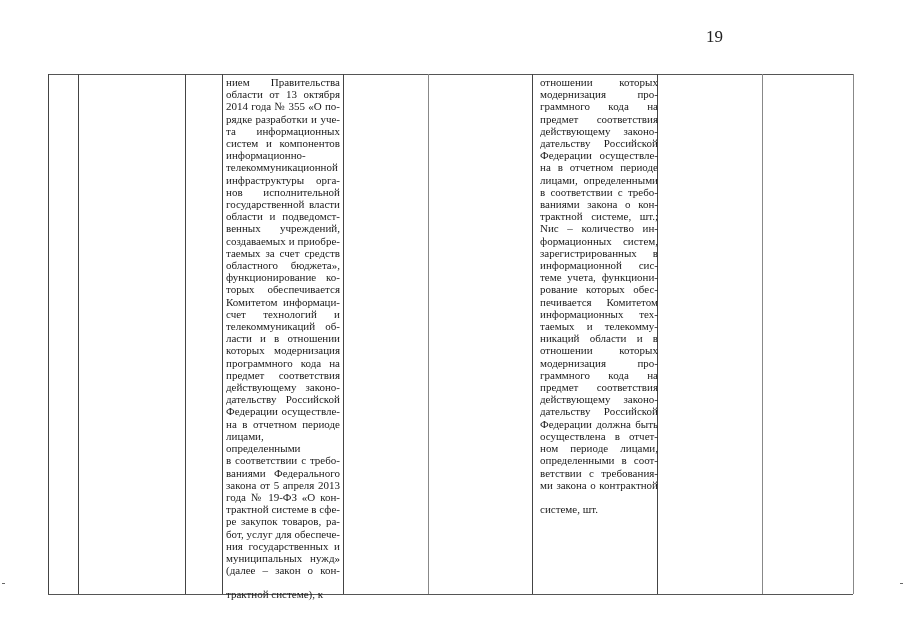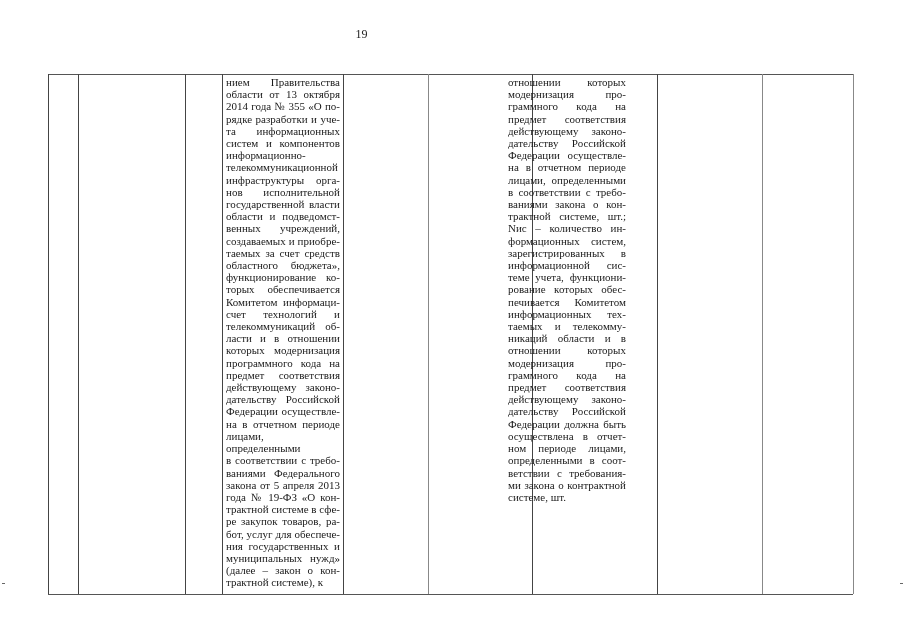--- a/index.html
+++ b/index.html
@@ -1,27 +1,27 @@
 <!DOCTYPE html>
 <html><head>
 <meta charset="utf-8">
 <style>
   html, body { margin:0; padding:0; background:#ffffff; }
   body { width:905px; height:640px; position:relative; overflow:hidden;
          font-family:"Liberation Serif", "DejaVu Serif", serif; color:#1a1a1a; }
-  .page-number { position:absolute; top:27px; left:0; width:723px; text-align:center;
-                 font-size:12px; color:#222; }
+  .page-number { position:absolute; top:27px; left:0; width:723px; text-align:right;
+                 font-size:17px; color:#222; }
   .table-frame { position:absolute; top:74px; left:48px; width:805px; height:519px;
                  border-top:1px solid #555; border-bottom:1px solid #555; }
   .vline { position:absolute; top:74px; height:520px; width:0; border-left:1px solid #444; }
   .vline.light { border-left-color:#888; }
   .cell { position:absolute; top:76px; font-size:11px; line-height:12.2px;
           text-align:justify; hyphens:manual; }
   .cell p { margin:0; text-align:justify; text-align-last:justify; }
-  .cell p.last { text-align-last:left; }
+  .cell p.last { text-align-last:left;margin-top:12px; }
   .tick { position:absolute; top:583px; width:3px; height:1px; background:#666; }
 </style>
 </head>
 <body>
 
 <div class="page-number">19</div>
 
 <div class="table-frame"></div>
 
 <div class="vline" style="left:48px;"></div>
@@ -74,21 +74,21 @@
     <p>закона от 5 апреля 2013</p>
     <p>года № 19-ФЗ «О кон-</p>
     <p>трактной системе в сфе-</p>
     <p>ре закупок товаров, ра-</p>
     <p>бот, услуг для обеспече-</p>
     <p>ния государственных и</p>
     <p>муниципальных нужд»</p>
     <p>(далее – закон о кон-</p>
     <p class="last">трактной системе), к</p>
   </div>
-<div class="cell" id="col7" style="left:508px; width:118px;">
+<div class="cell" id="col7" style="left:540px; width:118px;">
     <p>отношении которых</p>
     <p>модернизация про-</p>
     <p>граммного кода на</p>
     <p>предмет соответствия</p>
     <p>действующему законо-</p>
     <p>дательству Российской</p>
     <p>Федерации осуществле-</p>
     <p>на в отчетном периоде</p>
     <p>лицами, определенными</p>
     <p>в соответствии с требо-</p>

